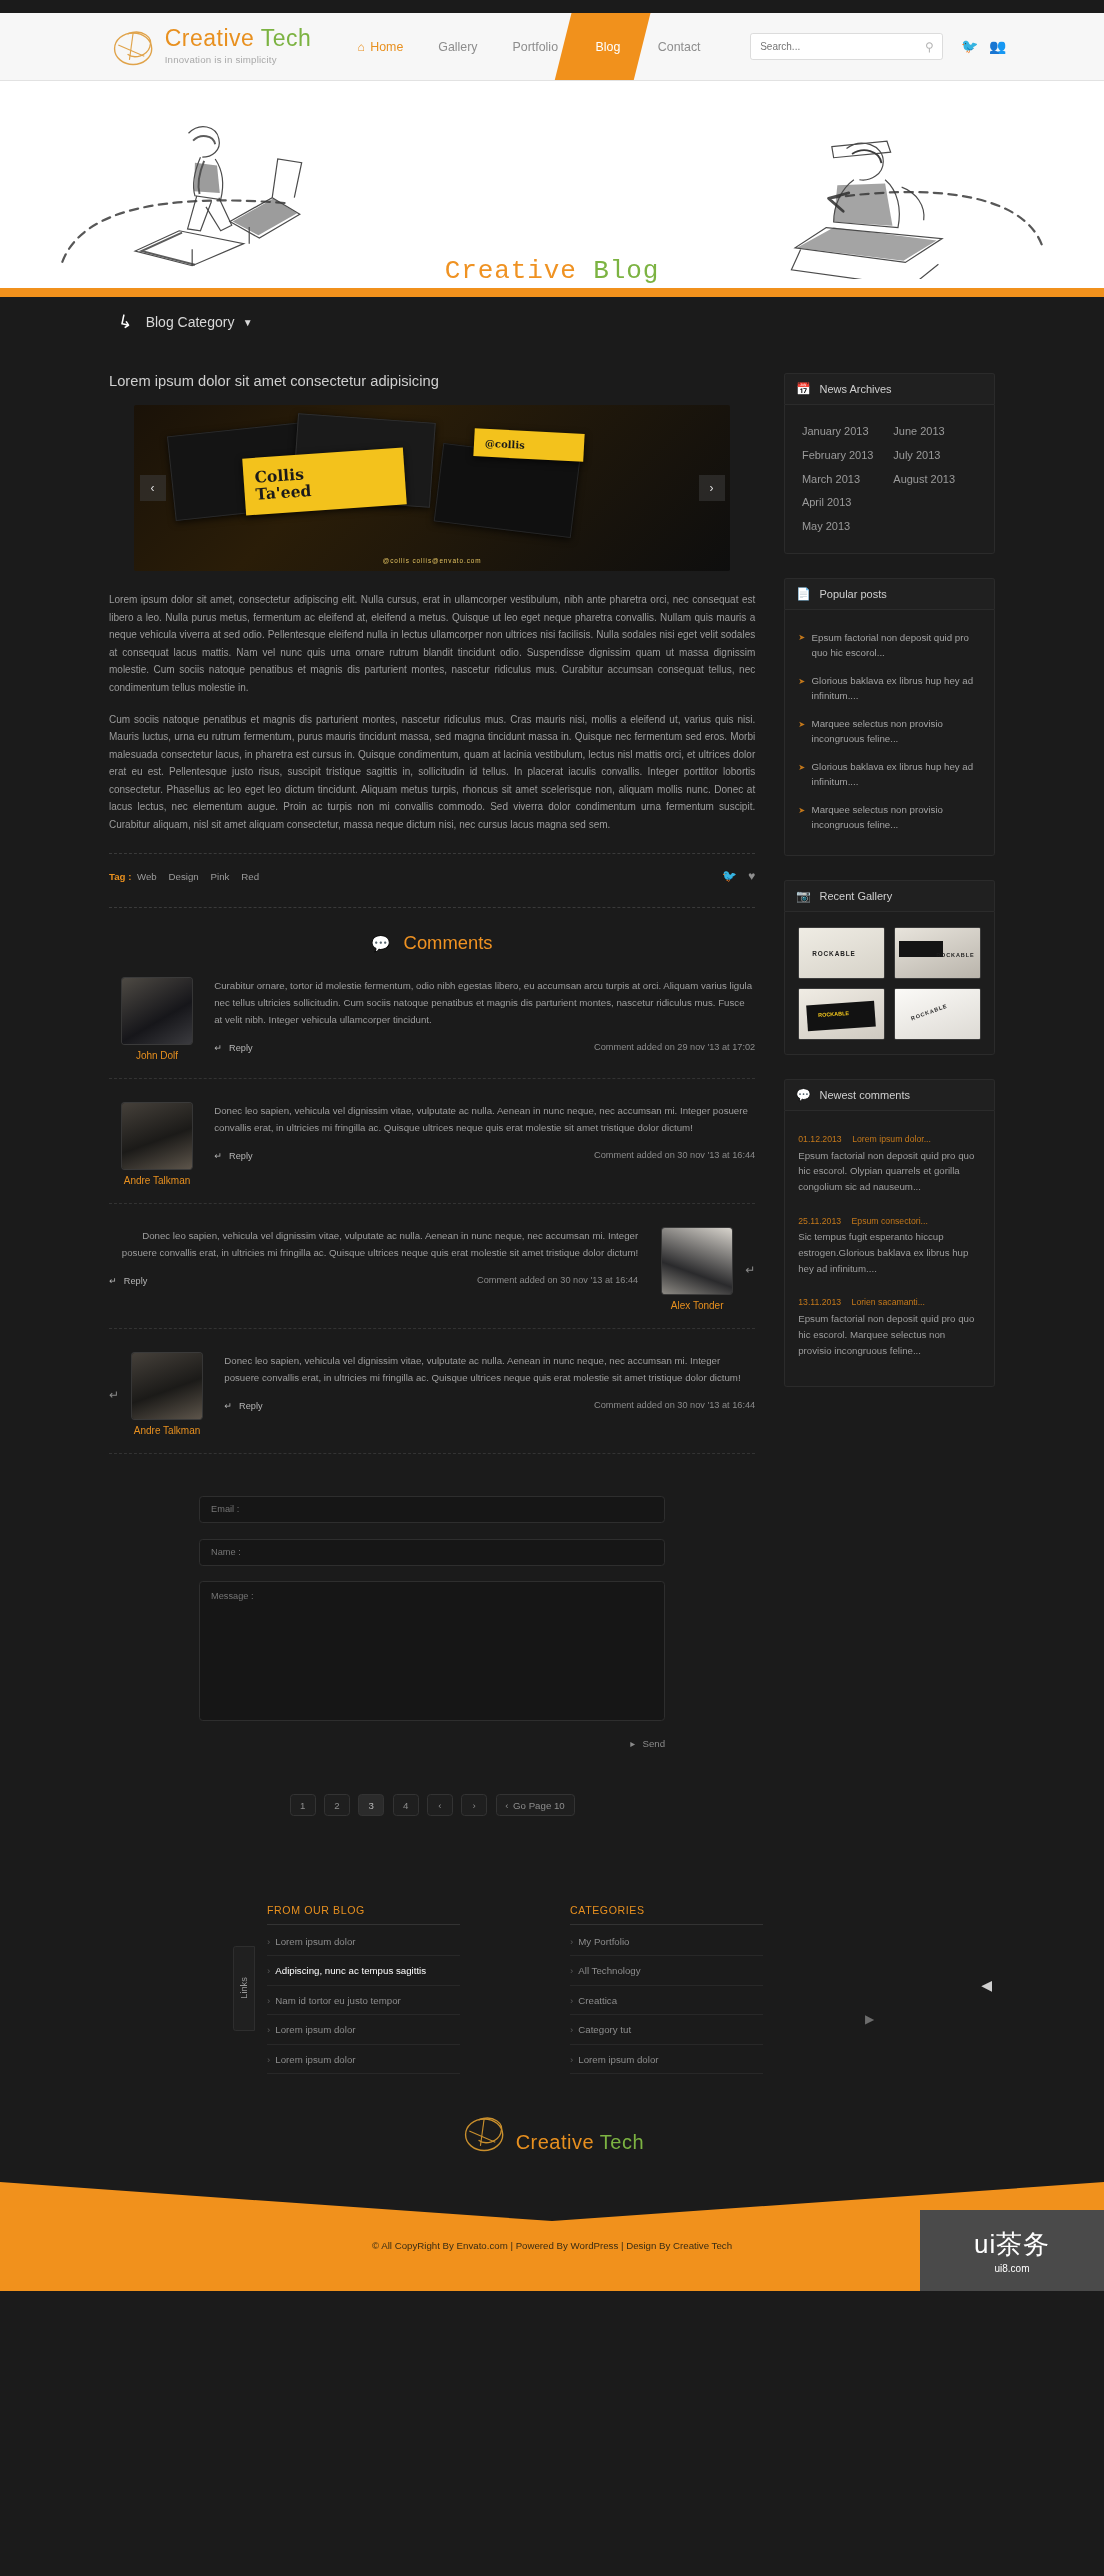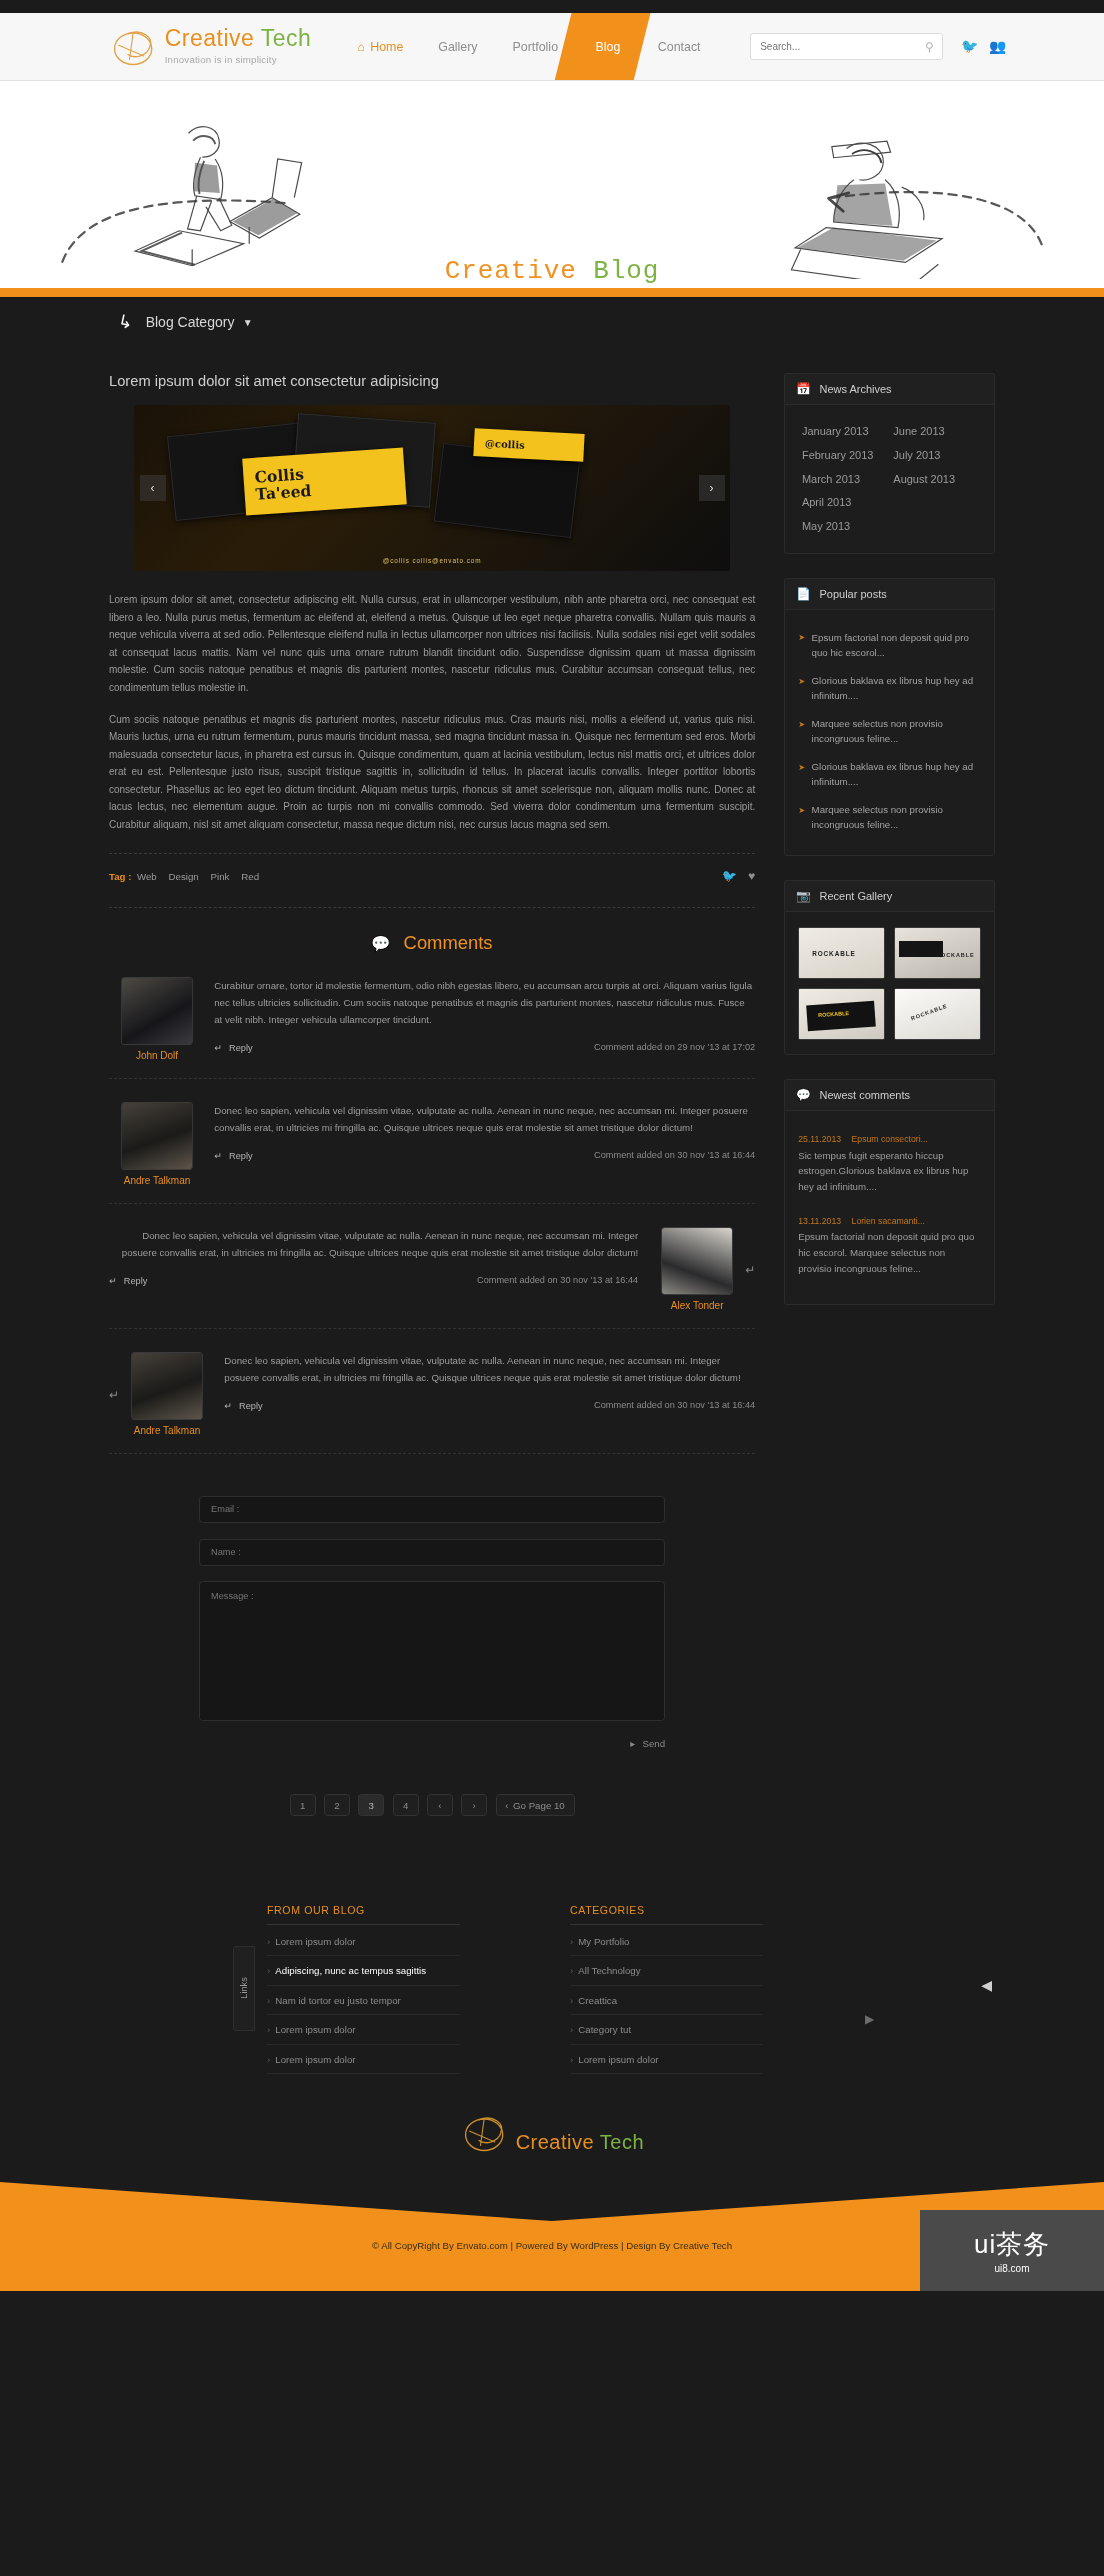--- a/index.html
+++ b/index.html
@@ -584,20 +584,25 @@
       </div>
 
       <div class="widget">
         <div class="wh">
           <span class="wi">💬</span>
           <span class="wt">Newest comments</span>
         </div>
         <div class="wbody">
           <ul class="nclist">
             <li>
+              <span class="nd">01.12.2013</span>
+              <span class="nt">Lorem ipsum dolor...</span>
+              <div class="nb">Epsum factorial non deposit quid pro quo hic escorol. Olypian quarrels et gorilla congolium sic ad nauseum...</div>
+            </li>
+            <li>
               <span class="nd">25.11.2013</span>
               <span class="nt">Epsum consectori...</span>
               <div class="nb">Sic tempus fugit esperanto hiccup estrogen.Glorious baklava ex librus hup hey ad infinitum....</div>
             </li>
             <li>
               <span class="nd">13.11.2013</span>
               <span class="nt">Lorien sacamanti...</span>
               <div class="nb">Epsum factorial non deposit quid pro quo hic escorol. Marquee selectus non provisio incongruous feline...</div>
             </li>
           </ul>

